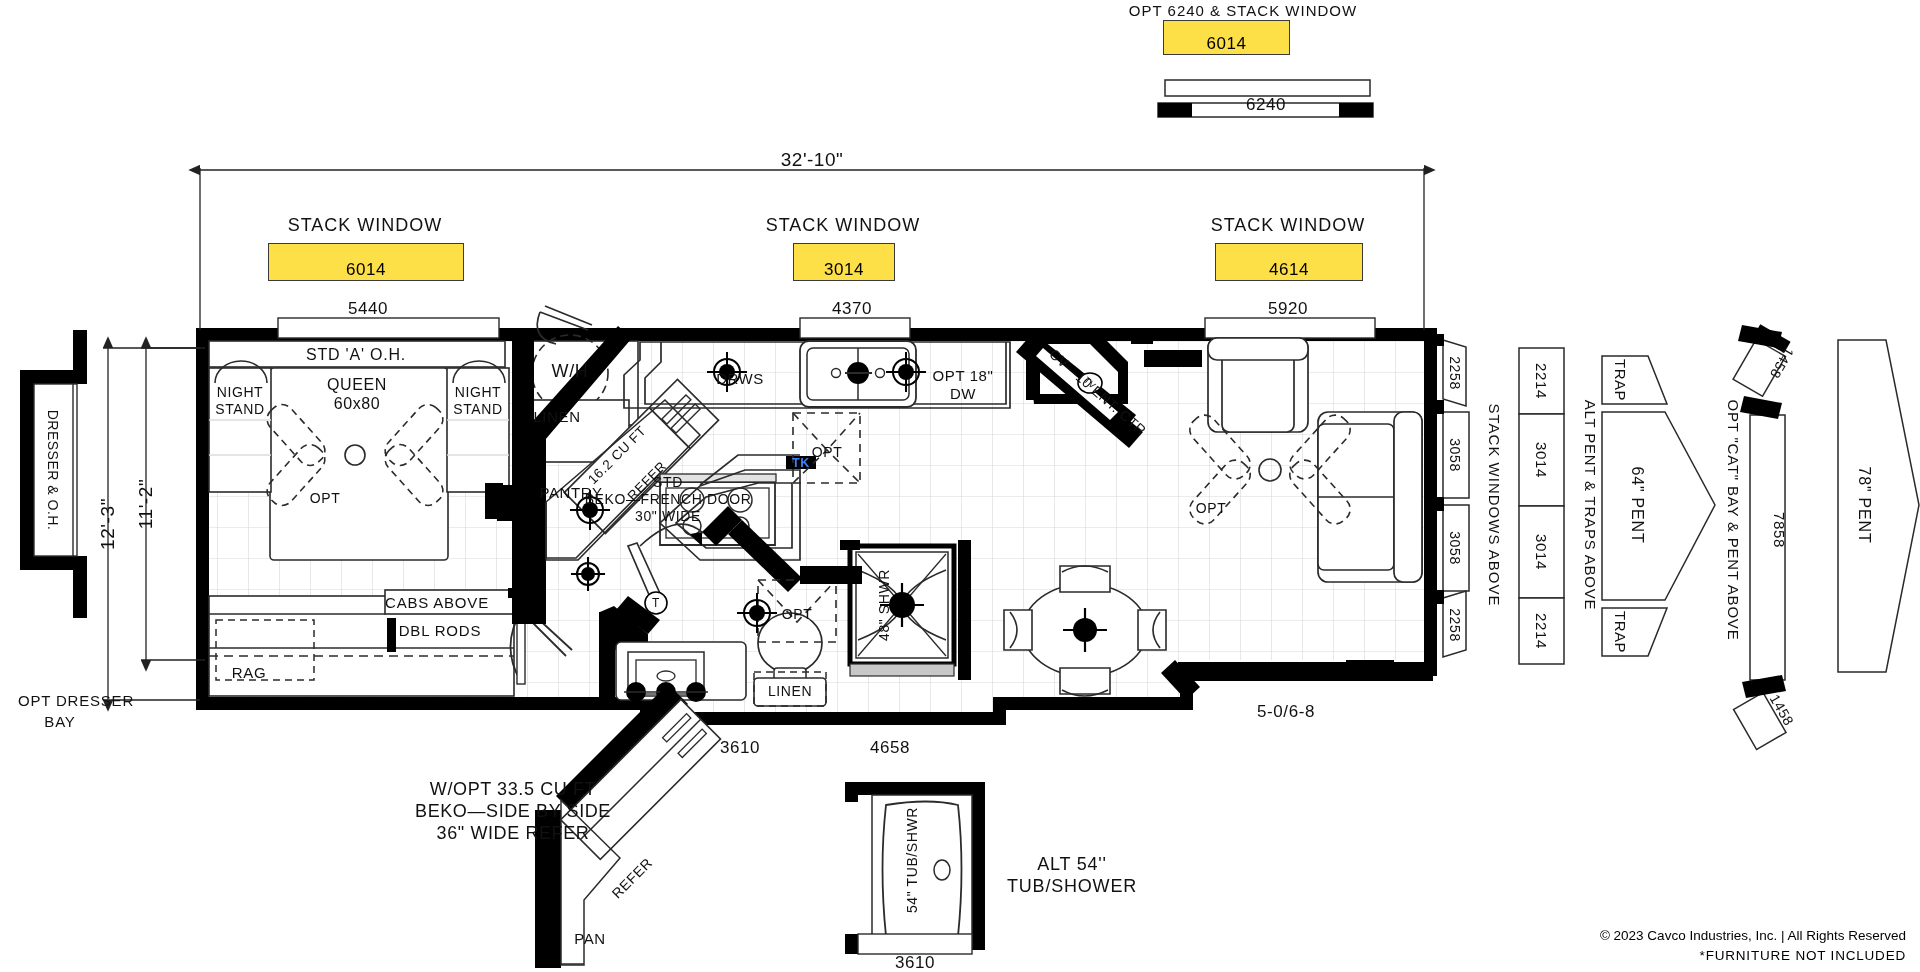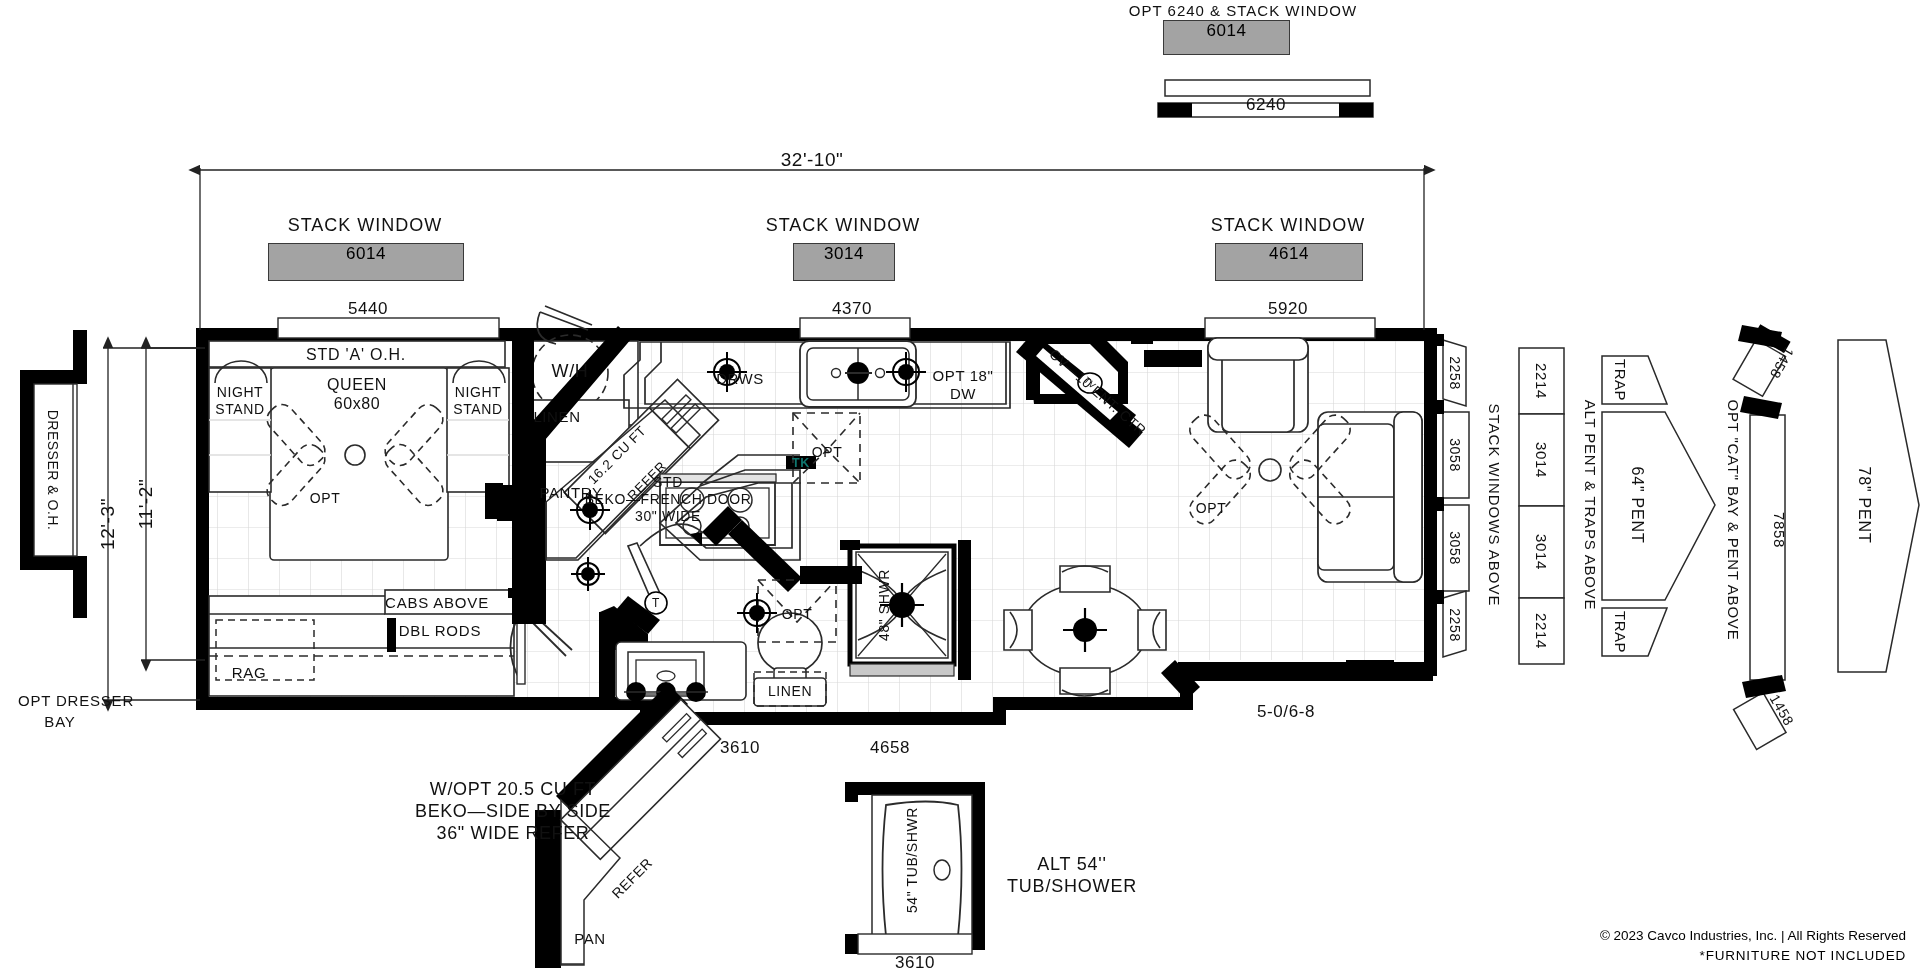--- a/index.html
+++ b/index.html
@@ -8,22 +8,22 @@
     font-family:"Liberation Sans", sans-serif;
     color:#000;
   }
   #stage{position:absolute;left:0;top:0;width:1920px;height:972px;}
   svg{position:absolute;left:0;top:0;}
   .lbl{position:absolute;font-family:"Liberation Sans",sans-serif;
        letter-spacing:.6px;white-space:nowrap;color:#111;}
   .ctr{transform:translate(-50%,-50%);}
   .vert{writing-mode:vertical-rl;}
   .vertup{writing-mode:vertical-rl;transform:translate(-50%,-50%) rotate(180deg);}
-  .box{position:absolute;border:1.5px solid #3a3a3a;background:#a3a3a3;
-       display:flex;align-items:flex-start;justify-content:center;}
+  .box{position:absolute;border:1.5px solid #3a3a3a;background:#fde047;
+       display:flex;align-items:flex-end;justify-content:center;}
   .box span{font-size:17px;letter-spacing:.5px;}
   .title{position:absolute;right:14px;}
   .t1{font-size:33px;letter-spacing:0px;top:890px;right:14px;}
   .t2{font-size:13.5px;top:928px;right:14px;}
   .t3{font-size:13.5px;top:948px;right:14px;letter-spacing:.8px;}
 </style>
 </head>
 <body>
 
 <div id="stage">
@@ -484,21 +484,21 @@
 
   <div class="lbl ctr" style="left:571px;top:492px;font-size:15px;letter-spacing:.6px;">PANTRY</div>
   <div class="lbl ctr" style="left:617px;top:455px;font-size:13.5px;transform:translate(-50%,-50%) rotate(-45deg);">16.2 CU FT</div>
   <div class="lbl ctr" style="left:647px;top:481px;font-size:13.5px;transform:translate(-50%,-50%) rotate(-45deg);">REFER</div>
   <div class="lbl ctr" style="left:668px;top:482px;font-size:14px;">STD</div>
   <div class="lbl ctr" style="left:668px;top:499px;font-size:14px;">BEKO—FRENCH  DOOR</div>
   <div class="lbl ctr" style="left:668px;top:516px;font-size:14px;">30" WIDE</div>
   <div class="lbl ctr" style="left:740px;top:378px;font-size:15px;letter-spacing:.5px;">DRWS</div>
   <div class="lbl ctr" style="left:963px;top:375px;font-size:15px;">OPT 18"</div>
   <div class="lbl ctr" style="left:963px;top:393px;font-size:15px;">DW</div>
-  <div class="lbl ctr" style="left:801px;top:463px;font-size:12.5px;color:#0f766e;font-weight:bold;">TK</div>
+  <div class="lbl ctr" style="left:801px;top:463px;font-size:12.5px;color:#3b82f6;font-weight:bold;">TK</div>
   <div class="lbl ctr" style="left:827px;top:452px;font-size:14px;">OPT</div>
 
   <div class="lbl ctr" style="left:884px;top:605px;font-size:14px;transform:translate(-50%,-50%) rotate(-90deg);">48" SHWR</div>
   <div class="lbl ctr" style="left:790px;top:691px;font-size:14px;">LINEN</div>
   <div class="lbl ctr" style="left:797px;top:614px;font-size:14px;">OPT</div>
   <div class="lbl ctr" style="left:656px;top:603px;font-size:12px;">T</div>
 
   <div class="lbl ctr" style="left:1098px;top:392px;font-size:14px;letter-spacing:.5px;transform:translate(-50%,-50%) rotate(41deg);">CV—10 ENT. CTR</div>
   <div class="lbl ctr" style="left:1090px;top:383px;font-size:9px;transform:translate(-50%,-50%) rotate(41deg);">TV</div>
   <div class="lbl ctr" style="left:1211px;top:508px;font-size:14px;">OPT</div>
@@ -522,21 +522,21 @@
   <div class="lbl ctr vert" style="left:1620px;top:632px;font-size:15px;letter-spacing:.5px;">TRAP</div>
   <div class="lbl ctr vert" style="left:1637px;top:505px;font-size:16px;letter-spacing:.8px;">64" PENT</div>
   <div class="lbl ctr vert" style="left:1590px;top:505px;font-size:15px;letter-spacing:.8px;">ALT PENT &amp; TRAPS ABOVE</div>
 
   <div class="lbl ctr vert" style="left:1782px;top:363px;font-size:14px;transform:translate(-50%,-50%) rotate(30deg);">1458</div>
   <div class="lbl ctr vert" style="left:1782px;top:710px;font-size:14px;transform:translate(-50%,-50%) rotate(-30deg);">1458</div>
   <div class="lbl ctr vert" style="left:1779px;top:530px;font-size:15px;">7858</div>
   <div class="lbl ctr vert" style="left:1733px;top:520px;font-size:15px;letter-spacing:.8px;">OPT "CAT" BAY &amp; PENT ABOVE</div>
   <div class="lbl ctr vert" style="left:1864px;top:505px;font-size:16px;letter-spacing:.8px;">78" PENT</div>
 
-  <div class="lbl ctr" style="left:513px;top:789px;font-size:18px;letter-spacing:.6px;">W/OPT 20.5 CU FT</div>
+  <div class="lbl ctr" style="left:513px;top:789px;font-size:18px;letter-spacing:.6px;">W/OPT 33.5 CU FT</div>
   <div class="lbl ctr" style="left:513px;top:811px;font-size:18px;letter-spacing:.6px;">BEKO—SIDE BY SIDE</div>
   <div class="lbl ctr" style="left:513px;top:833px;font-size:18px;letter-spacing:.6px;">36" WIDE REFER</div>
   <div class="lbl ctr" style="left:632px;top:878px;font-size:14px;transform:translate(-50%,-50%) rotate(-45deg);">REFER</div>
   <div class="lbl ctr" style="left:590px;top:938px;font-size:15px;">PAN</div>
 
   <div class="lbl ctr" style="left:912px;top:860px;font-size:14px;transform:translate(-50%,-50%) rotate(-90deg);">54" TUB/SHWR</div>
   <div class="lbl ctr" style="left:1072px;top:864px;font-size:18px;letter-spacing:.8px;">ALT  54''</div>
   <div class="lbl ctr" style="left:1072px;top:886px;font-size:18px;letter-spacing:.8px;">TUB/SHOWER</div>
   <div class="lbl ctr" style="left:915px;top:963px;font-size:17px;">3610</div>
 

